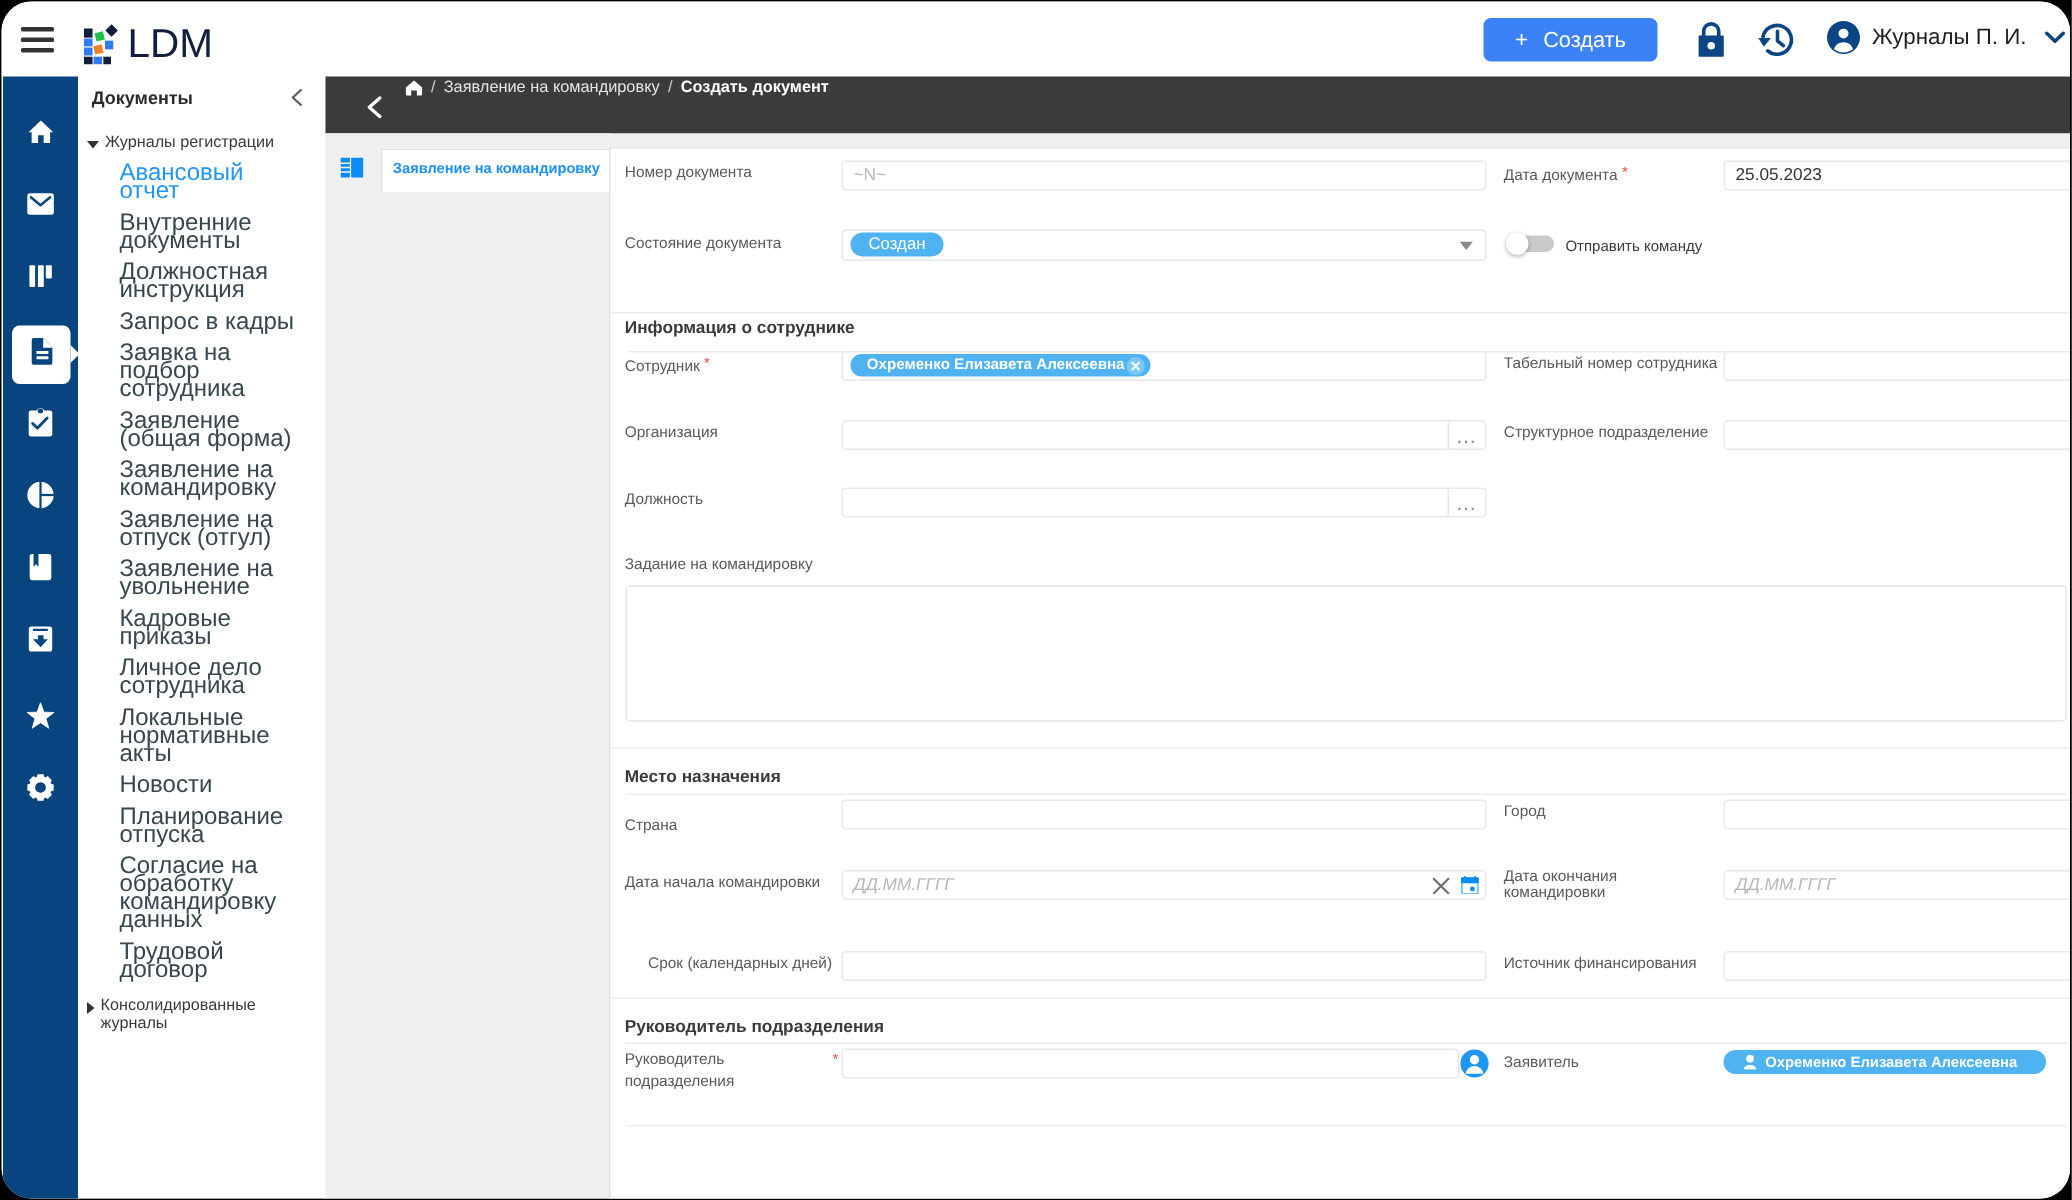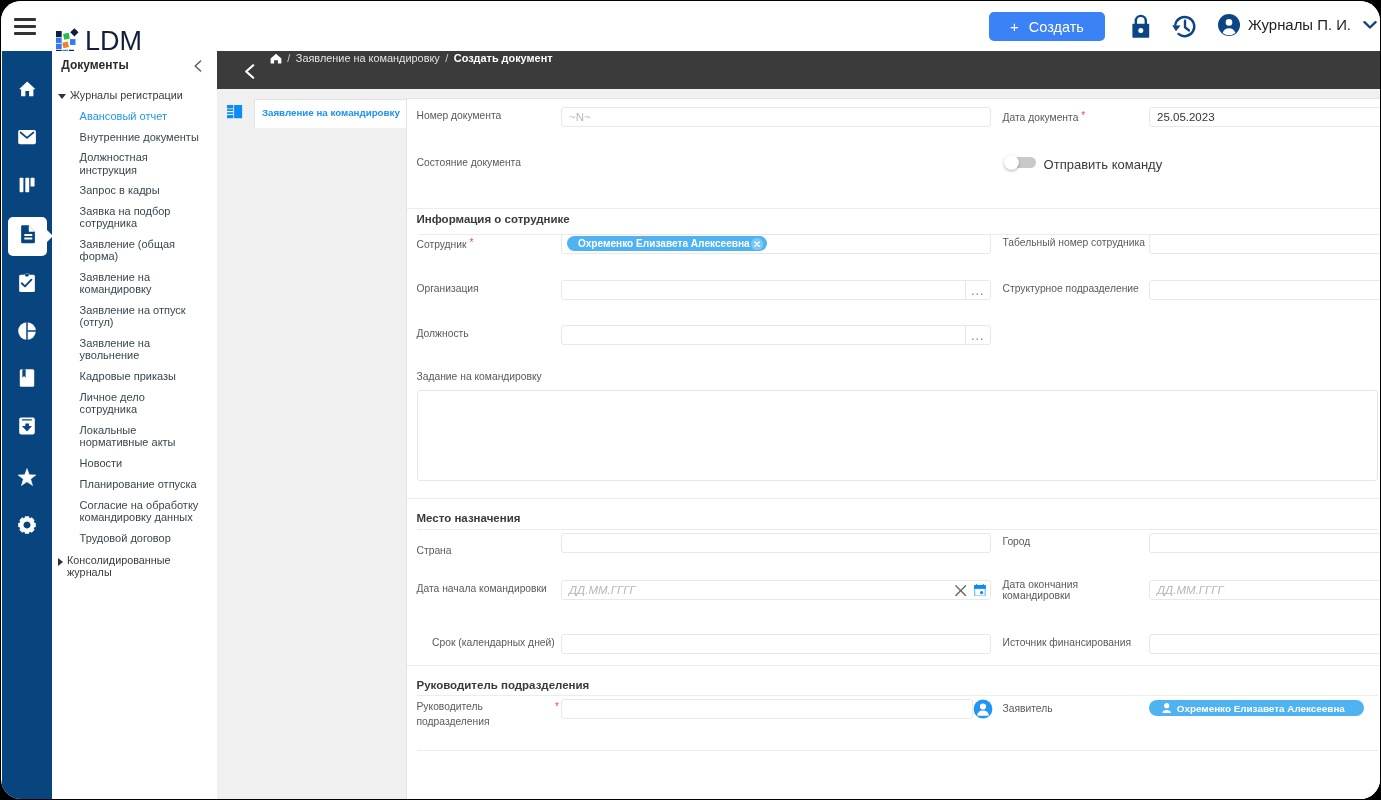--- a/index.html
+++ b/index.html
@@ -6,21 +6,21 @@
   body{font-family:"Liberation Sans",sans-serif;-webkit-font-smoothing:antialiased;}
   #app{position:absolute;left:1px;top:1px;width:1379px;height:798px;background:#fff;border-radius:20px;overflow:hidden;}
 
   
   .topbar{position:absolute;left:0;top:0;width:1379px;height:50px;background:#fff;}
   .burger{position:absolute;left:13px;top:14px;width:22px;height:22px;cursor:pointer;}
   .burger i{position:absolute;left:0;width:22px;height:2.6px;background:#333;border-radius:1px;}
   .burger i:nth-child(1){top:3px}
   .burger i:nth-child(2){top:10px}
   .burger i:nth-child(3){top:17px}
-  .logo{position:absolute;left:52px;top:24px;height:30px;display:flex;align-items:flex-start;}
+  .logo{position:absolute;left:52px;top:12px;height:30px;display:flex;align-items:flex-start;}
   .logo-text{font-size:27px;margin-top:3px;font-weight:400;color:#111f3d;letter-spacing:0px;margin-left:2px;line-height:27px;font-family:"Liberation Sans",sans-serif;}
   .create-btn{position:absolute;left:988px;top:11px;width:116px;height:29px;box-sizing:border-box;padding-left:21px;background:#3b82f6;color:#fff;border-radius:5px;
      font-size:14.5px;display:flex;align-items:center;gap:10px;cursor:pointer;}
   .create-btn .plus{font-size:15px;line-height:1;font-weight:400}
   .ic-btn{position:absolute;cursor:pointer}
   .userbox{position:absolute;left:1217px;top:13px;display:flex;align-items:center;gap:8px;cursor:pointer}
   .username{font-size:14.9px;color:#1f1f1f;}
 
   
   .rail{position:absolute;left:1px;top:50px;width:50px;height:748px;background:#08457e;}
@@ -30,42 +30,42 @@
 
   
   .tree{position:absolute;left:51px;top:50px;width:165px;height:748px;background:#fff;border-right:1px solid #e2e2e2;}
   .tree-title{position:absolute;left:9.2px;top:6.5px;font-size:12px;font-weight:bold;color:#2b2b2b}
   .tree-collapse{position:absolute;left:141.5px;top:7px;cursor:pointer}
   .tree-body{position:absolute;left:0;top:38.0px;width:165px;}
   .grp{display:flex;align-items:flex-start;gap:4px;padding:0 8px 0 6px;font-size:10.8px;color:#3a3a3a;cursor:pointer;line-height:12.2px;}
   .grp+.grp,.leaf+.grp{margin-top:10px}
   .caret-d{width:0;height:0;border-left:4.5px solid transparent;border-right:4.5px solid transparent;border-top:5px solid #333;margin-top:5px;flex:none}
   .caret-r{width:0;height:0;border-top:4.5px solid transparent;border-bottom:4.5px solid transparent;border-left:5px solid #333;margin-top:4px;flex:none}
-  .leaf{padding:0 0 0 27.6px;width:152.1px;box-sizing:border-box;font-size:11px;color:#37474f;line-height:12.2px;cursor:pointer;margin-top:8.6px}
+  .leaf{padding:0 0 0 27.6px;width:152.1px;box-sizing:border-box;font-size:16px;color:#37474f;line-height:12.2px;cursor:pointer;margin-top:8.6px}
   .leaf.sel{color:#2196f3}
 
   
   .pghead{position:absolute;left:216px;top:50px;width:1163px;height:38px;background:#3b3b3b;}
   .backarrow{position:absolute;left:26.5px;top:13px;width:12px;height:15px;cursor:pointer}
   .crumbs{position:absolute;left:52.8px;top:0.5px;display:flex;align-items:center;gap:5.5px;font-size:10.9px;color:#e4e4e4;}
   .crumbs .sep{color:#cfcfcf}
   .crumbs .cur{font-weight:bold;color:#fff}
   .pgtitle{position:absolute;left:48.5px;top:16px;font-size:12.8px;font-weight:bold;color:#fff;}
 
   
   .content{position:absolute;left:216px;top:88px;width:1163px;height:710px;background:#f0f0f0;}
   .leftpane{position:absolute;left:0;top:0;width:190px;height:710px;background:#f0f0f0;}
   .panelicon{position:absolute;left:9.9px;top:15.7px;width:16px;height:14px}
   .tabstrip{position:absolute;left:36.9px;top:10.3px;width:154px;height:28.4px;box-sizing:border-box;background:#fff;border:1px solid #e3e3e3;border-bottom:none;display:flex;align-items:center;justify-content:center;}
   .tabstrip span{font-size:9.75px;color:#1c90f3;font-weight:bold;margin-top:-3px}
   .formpane{position:absolute;left:189px;top:9px;width:975px;height:702px;box-sizing:border-box;background:#fff;border-left:1px solid #e3e3e3;border-top:1px solid #e3e3e3;}
 
   #formpane>*{position:absolute}
   .lbl{font-size:10.3px;color:#5a5a5a;line-height:11.8px;}
-  .lbl2{font-size:13px;color:#3b3b3b}
+  .lbl2{font-size:10px;color:#3b3b3b}
   .req{color:#f1474a;font-size:10px;vertical-align:2px}
   .inp{box-sizing:border-box;border:1px solid #e8e8e8;border-radius:3px;background:#fff;height:20.6px;font-size:11.5px;color:#333;padding:0 7px;display:flex;align-items:center;}
   .ph{color:#b7b7b7}
   .ital{font-style:italic}
   .sect{font-size:11.5px;font-weight:bold;color:#3a3a3a}
   .hr{background:#ececec;height:1px}
   .textarea{box-sizing:border-box;border:1px solid #e6e6e6;border-radius:3px;background:#fff}
   .chip{background:#4fb3f2;border-radius:8px;height:14.7px;display:inline-flex;align-items:center;padding:0 3.4px 0 10.5px;color:#fff;font-size:10.1px;font-weight:bold;gap:1.5px}
   .chip-state{border-radius:10px;height:16px;padding:0 12px;font-weight:normal;font-size:11.2px;background:#4fb3f2}
   .pickbtn{position:absolute;right:0;top:0;width:24px;height:18px;border-left:1px solid #e6e6e6;display:flex;align-items:center;justify-content:center}
@@ -282,20 +282,26 @@
       <div class="lbl" style="left:9.5px;top:10.5px">Номер документа</div>
       <div class="inp" style="left:154px;top:7.5px;width:429.5px">
         <span class="ph">~N~</span>
       </div>
       <div class="lbl" style="left:595.5px;top:10.5px"><span>Дата документа</span> <span class="req">*</span></div>
       <div class="inp" style="left:742px;top:7.5px;width:429.5px">
         <span>25.05.2023</span>
       </div>
 
       <div class="lbl" style="left:9.5px;top:57.5px">Состояние документа</div>
+      <div class="inp" style="left:154px;top:53.5px;width:429.5px;height:21px;padding:0 5px">
+        <span class="chip chip-state">Создан</span>
+        <svg width="9" height="6" viewBox="0 0 9 6" style="position:absolute;right:8px;top:7px">
+            <path d="M0 0 4.5 5.6 9 0z" fill="#888"></path>
+          </svg>
+      </div>
       <div class="toggle" style="left:598.6px;top:58px">
         <div class="knob"></div>
       </div>
       <div class="lbl lbl2" style="left:636.6px;top:59.5px">Отправить команду</div>
 
       <div class="hr" style="left:0;top:108.7px;width:973px"></div>
 
       <div class="sect" style="left:9.5px;top:114px">Информация о сотруднике</div>
       <div class="hr" style="left:11px;top:135.2px;width:966px"></div>
 

